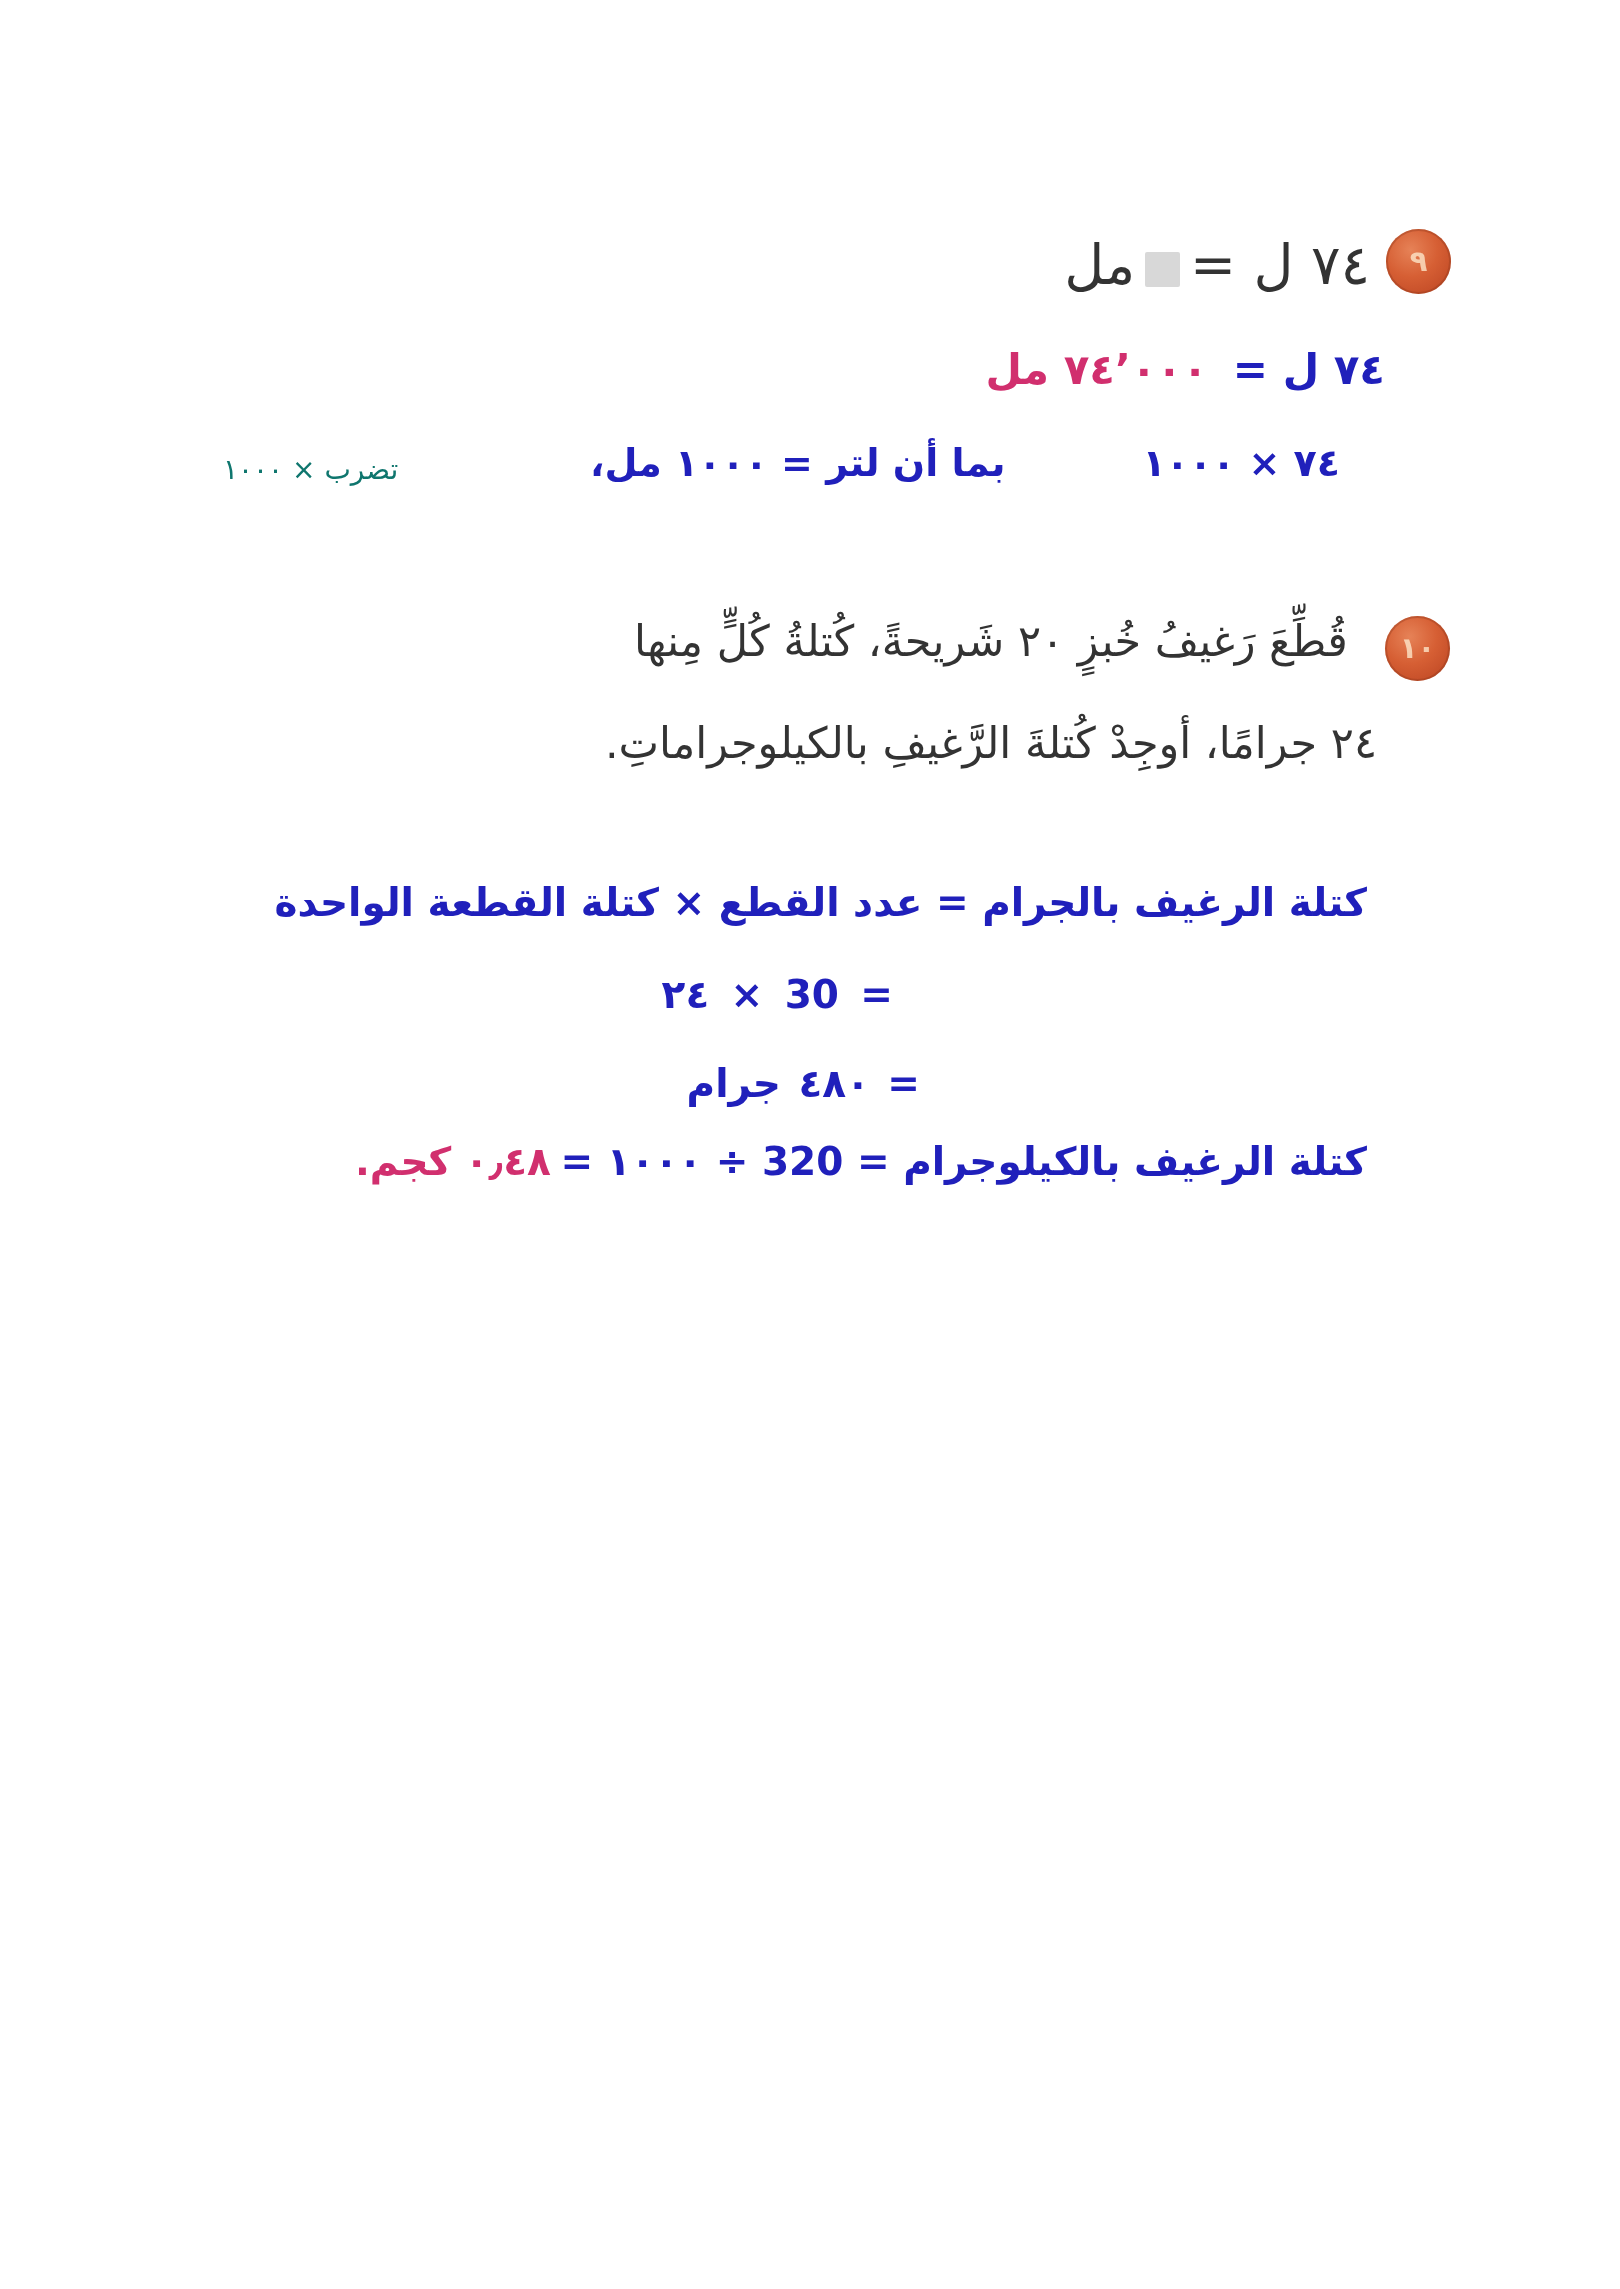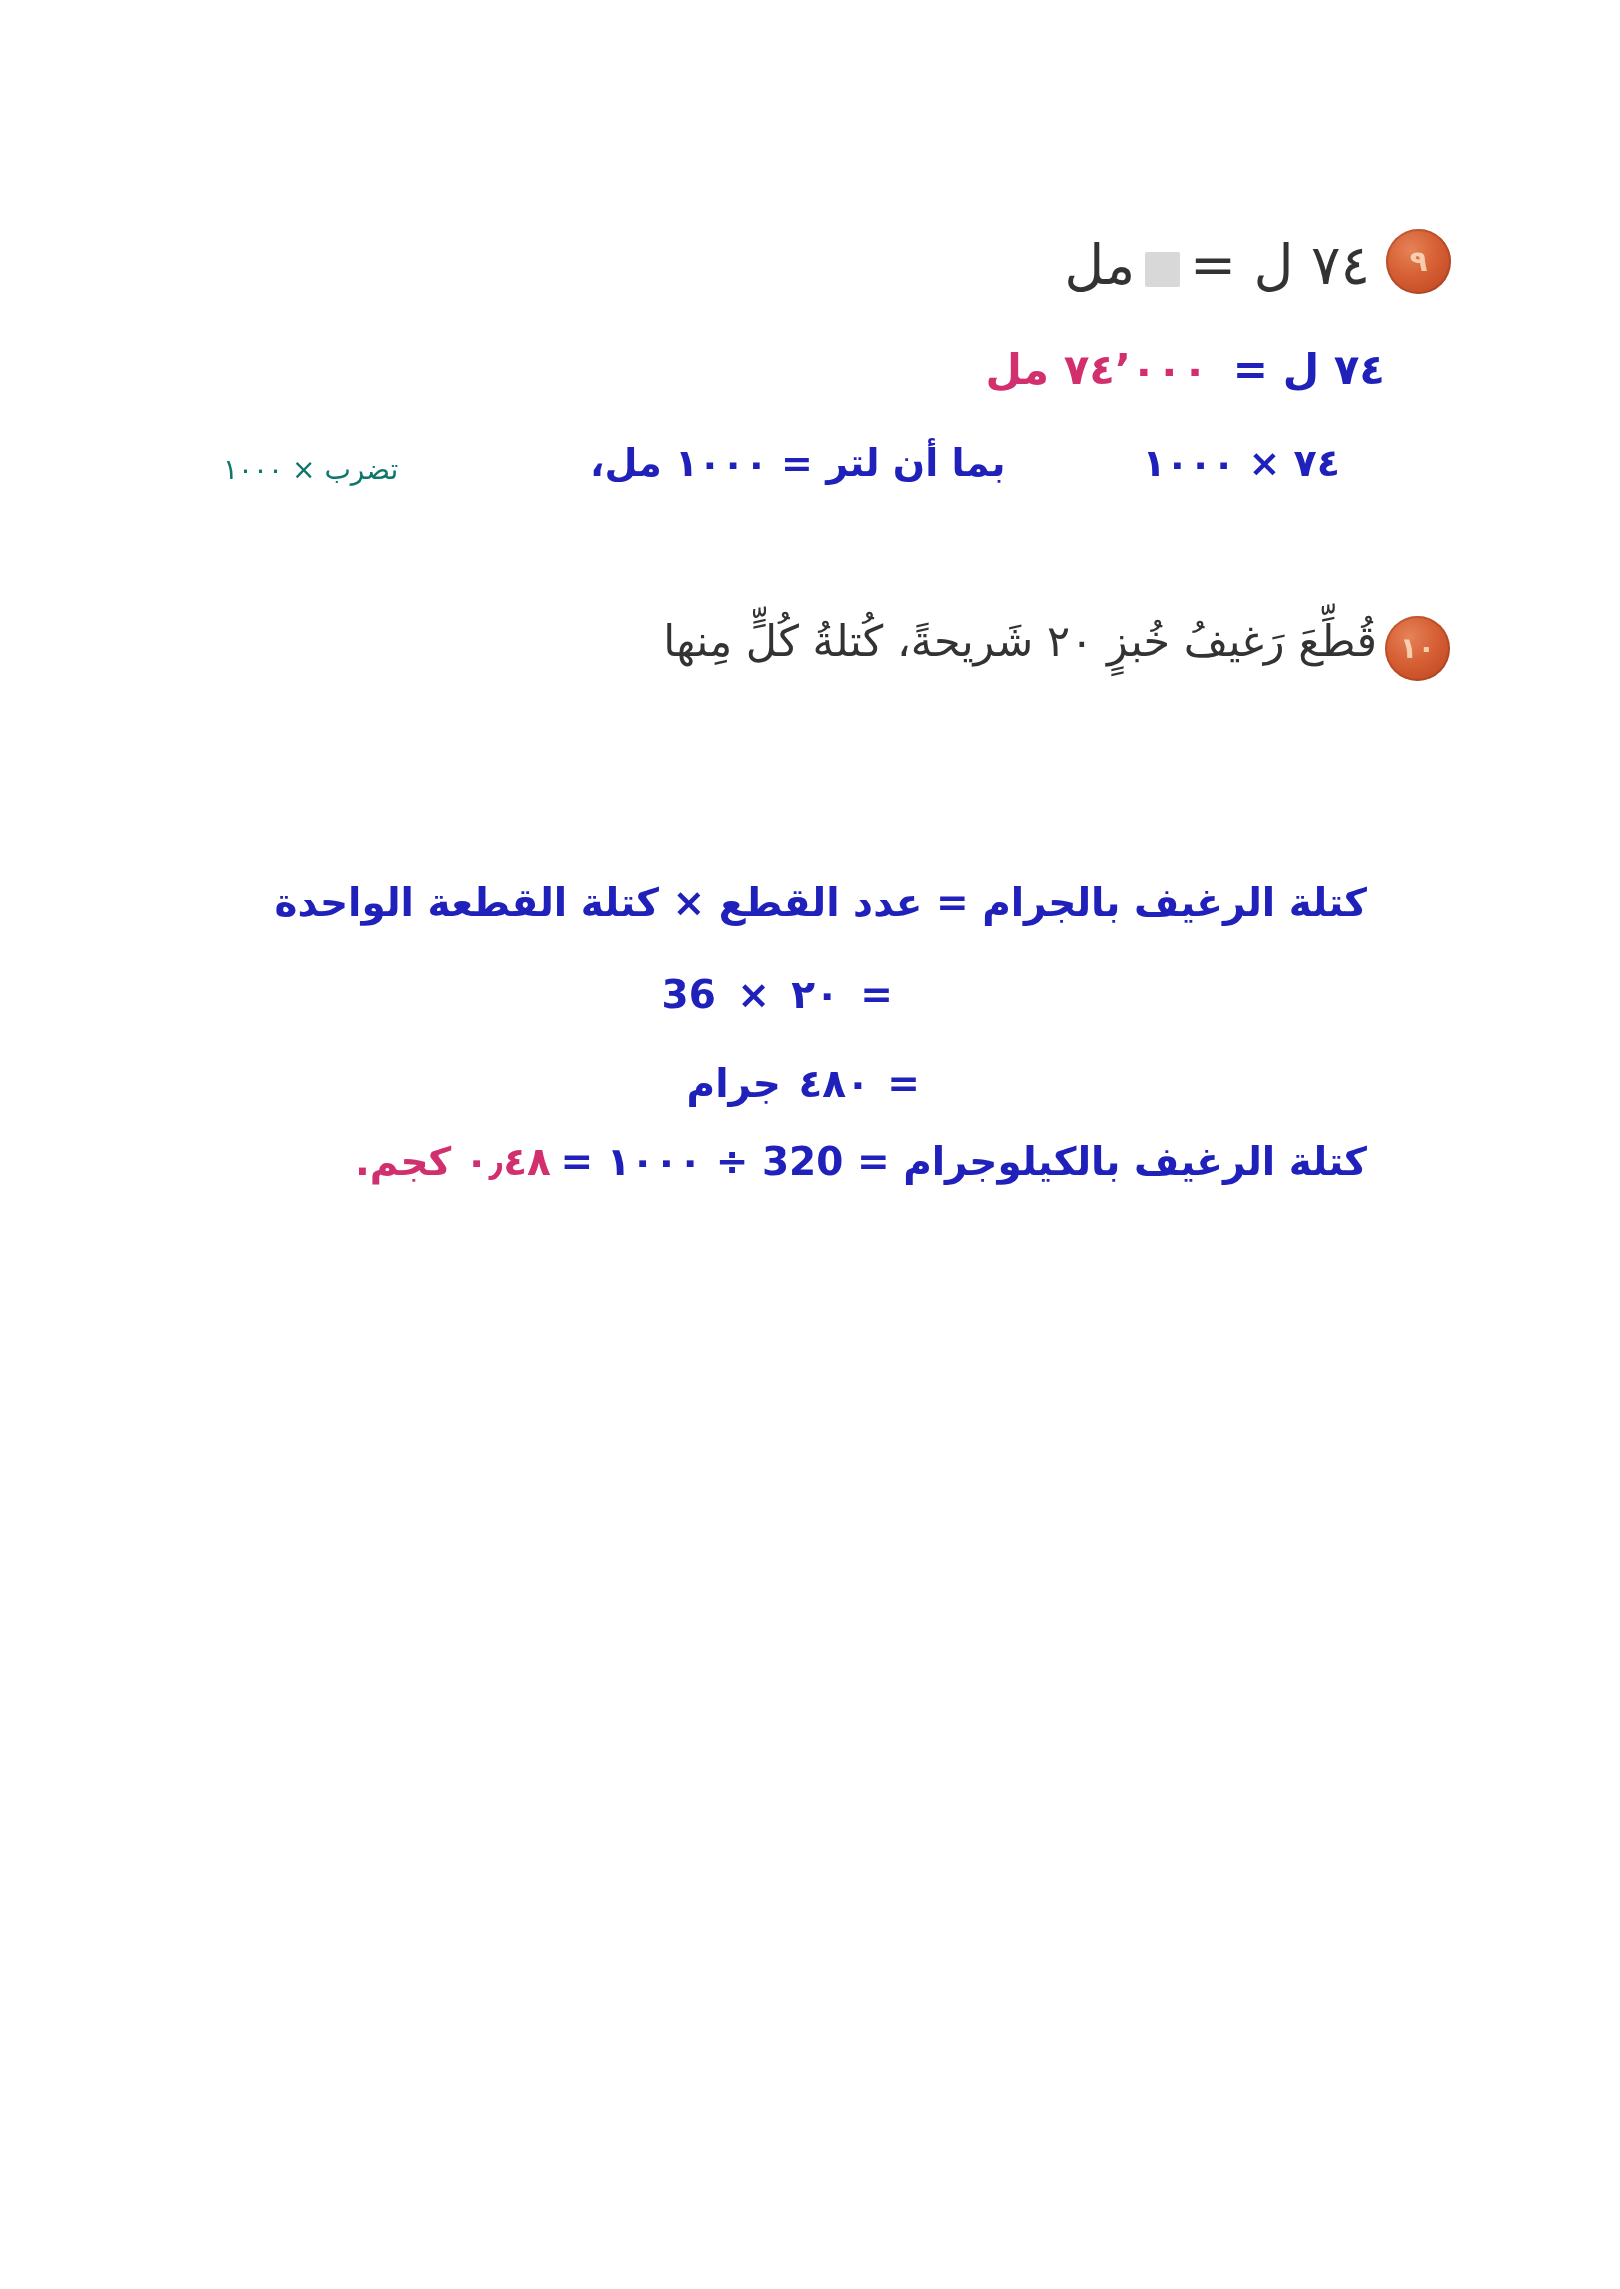--- a/index.html
+++ b/index.html
@@ -124,24 +124,25 @@
   </div>
 
   <div class="hint green">تضرب × ١٠٠٠</div>
 
   <div class="badge badge10">
     <span class="badge-num">١٠</span>
   </div>
 
   <div class="q10-block">
     <div>قُطِّعَ رَغيفُ خُبزٍ ٢٠ شَريحةً، كُتلةُ كُلٍّ مِنها</div>
+    <div>٢٤ جرامًا، أوجِدْ كُتلةَ الرَّغيفِ بالكيلوجراماتِ.</div>
   </div>
 
   <div class="eq eq1 blue">كتلة الرغيف بالجرام = عدد القطع × كتلة القطعة الواحدة</div>
 
-  <div class="eq eq2 blue">= ٢٠ × 36</div>
+  <div class="eq eq2 blue">= 30 × ٢٤</div>
 
   <div class="eq eq3 blue">= ٤٨٠ جرام</div>
 
   <div class="eq eq4"><span class="blue">كتلة الرغيف بالكيلوجرام = 320 ÷ ١٠٠٠ =</span><span class="pink">٠٫٤٨ كجم.</span></div>
 
 </div>
 
 
 </body></html>

